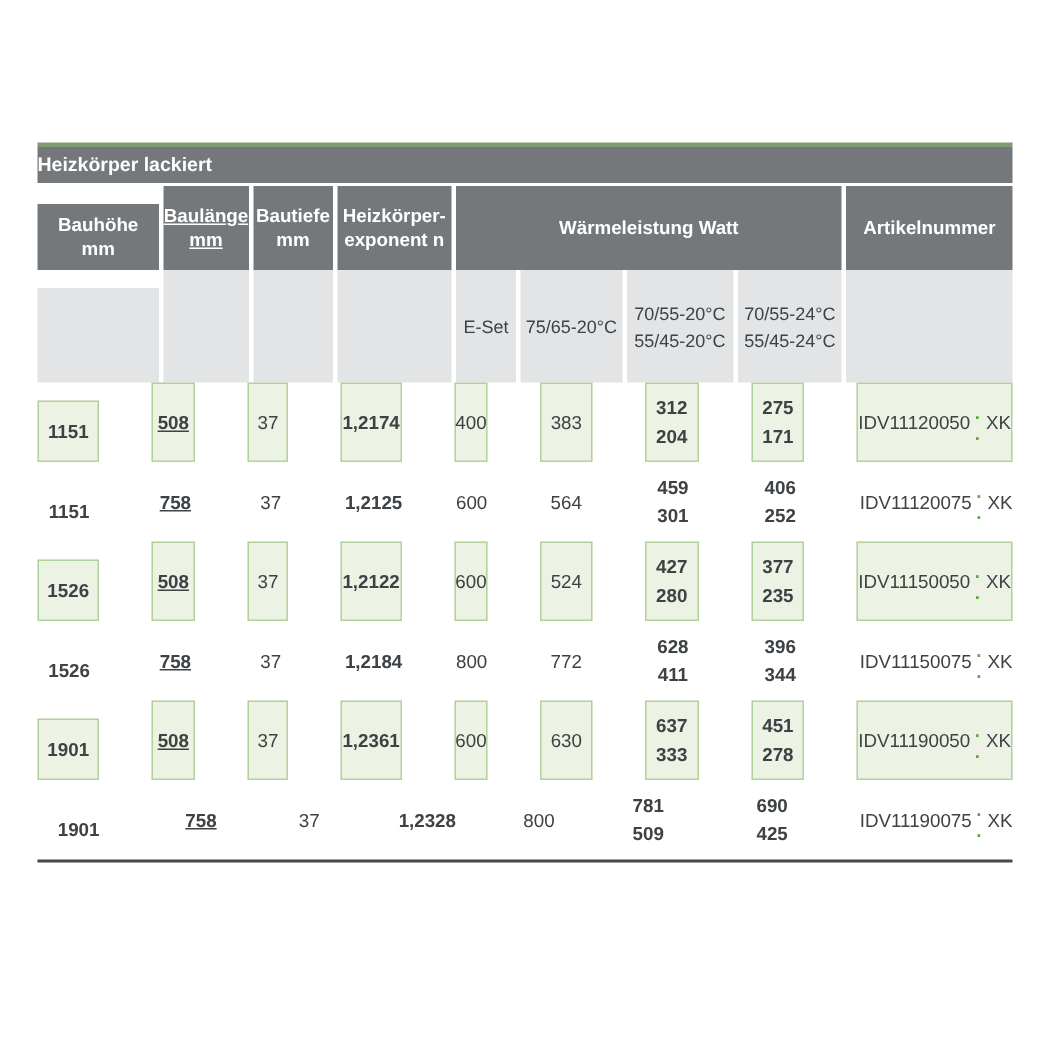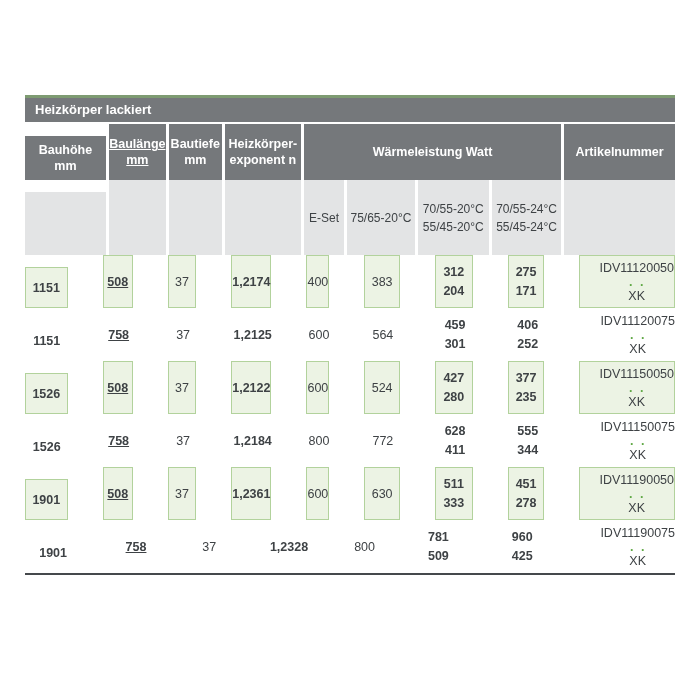--- a/index.html
+++ b/index.html
@@ -22,21 +22,20 @@
     width: 650px;
   }
   .topline   { height: 3px; background: #7e9b72; }
   .titlebar {
     height: 24px;
     line-height: 24px;
     background: #75787b;
     color: #ffffff;
     font-weight: bold;
     font-size: 13px;
-    padding-left: 10px;
     box-sizing: border-box;
     margin-bottom: 2px;
   }
   .hrow, .subrow, .row { display: flex; }
   .cell {
     box-sizing: border-box;
     margin-right: 3px;
     display: flex;
     flex-direction: column;
     align-items: center;
@@ -76,21 +75,21 @@
     font-size: 12.5px;
     color: #3e4245;
     background: transparent;
   }
   .row.green .cell {
     background: #ecf3e4;
     border: 1px solid #b2d29c;
   }
   .bold { font-weight: bold; }
   .dual span { line-height: 19px; display: block; font-weight: bold; }
-  .artikel { font-size: 12px; flex-direction: column; padding-left: 19px; }
+  .artikel { font-size: 12px; flex-direction: row; }
   .artikel .dots {
     color: #5fa845;
     font-weight: bold;
     letter-spacing: 2px;
     margin: 0 2px 0 3px;
   }
   .bottomline { height: 2px; background: #45494c; }
 </style>
 </head>
 <body>
@@ -212,39 +211,39 @@
       <div class="cell c2 bold">758</div>
       <div class="cell c3">37</div>
       <div class="cell c4">1,2184</div>
       <div class="cell c5">800</div>
       <div class="cell c6">772</div>
       <div class="cell c7 dual">
         <span>628</span>
         <span>411</span>
       </div>
       <div class="cell c8 dual">
-        <span>555</span>
+        <span>396</span>
         <span>344</span>
       </div>
       <div class="cell c9 artikel">
         <span>IDV11150075</span>
         <span class="dots">. .</span>
         <span>XK</span>
       </div>
     </div>
 
     <div class="row green">
       <div class="cell c1 bold">1901</div>
       <div class="cell c2 bold">508</div>
       <div class="cell c3">37</div>
       <div class="cell c4">1,2361</div>
       <div class="cell c5">600</div>
       <div class="cell c6">630</div>
       <div class="cell c7 dual">
-        <span>511</span>
+        <span>637</span>
         <span>333</span>
       </div>
       <div class="cell c8 dual">
         <span>451</span>
         <span>278</span>
       </div>
       <div class="cell c9 artikel">
         <span>IDV11190050</span>
         <span class="dots">. .</span>
         <span>XK</span>
@@ -255,21 +254,21 @@
       <div class="cell c1 bold">1901</div>
       <div class="cell c2 bold">758</div>
       <div class="cell c3">37</div>
       <div class="cell c4">1,2328</div>
       <div class="cell c5">800</div>
       <div class="cell c7 dual">
         <span>781</span>
         <span>509</span>
       </div>
       <div class="cell c8 dual">
-        <span>960</span>
+        <span>690</span>
         <span>425</span>
       </div>
       <div class="cell c9 artikel">
         <span>IDV11190075</span>
         <span class="dots">. .</span>
         <span>XK</span>
       </div>
     </div>
 
     <div class="bottomline"></div>

